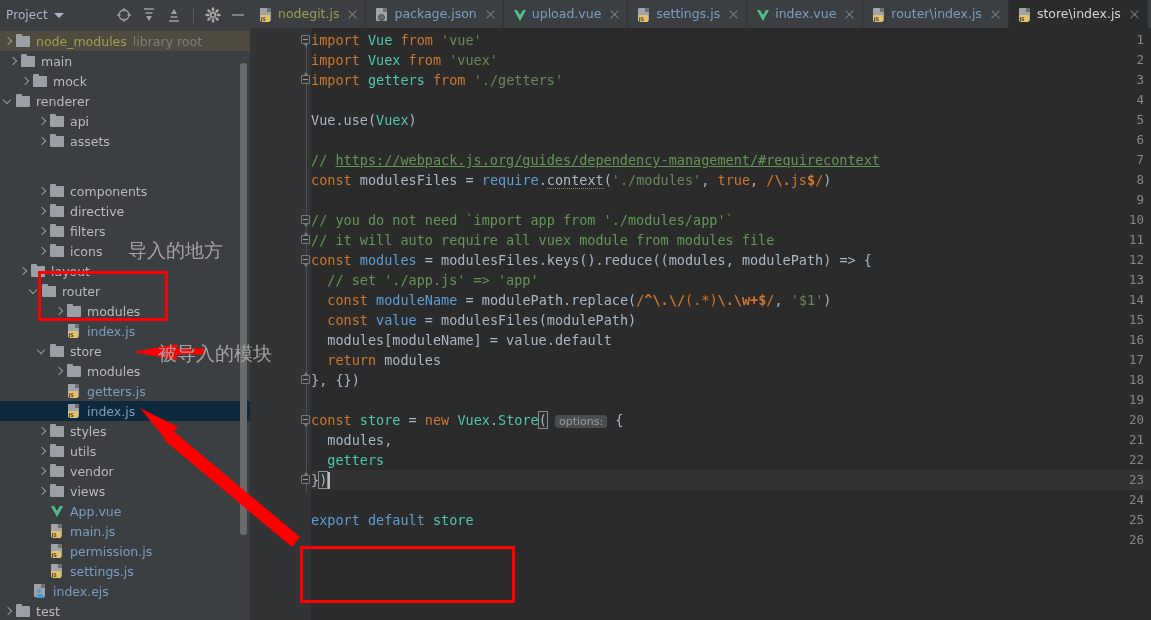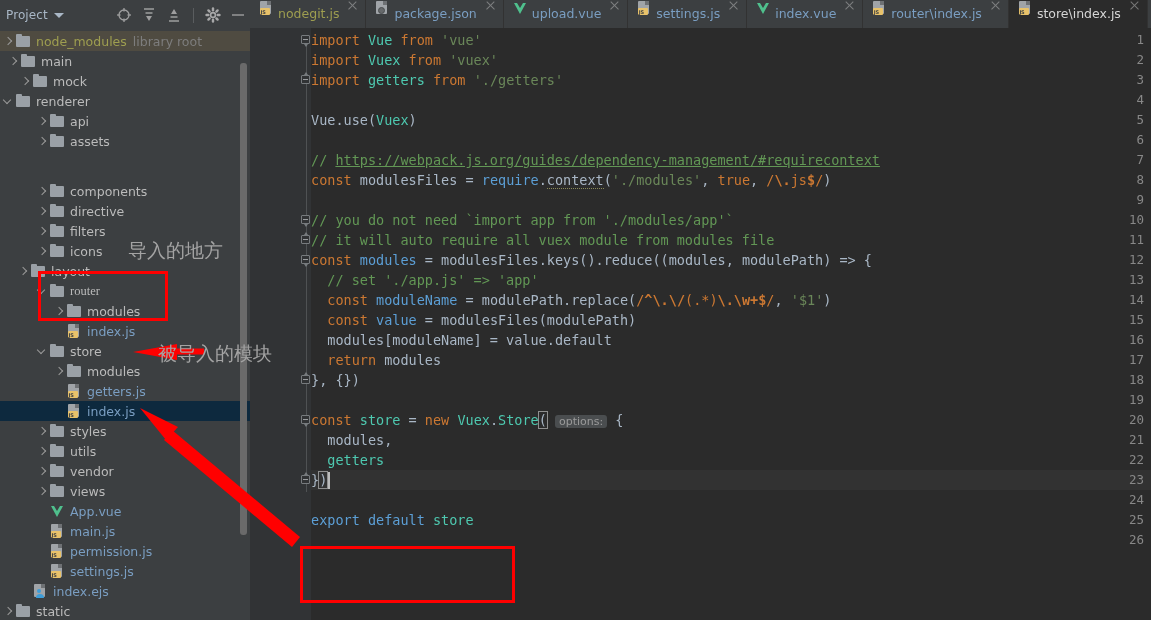--- a/index.html
+++ b/index.html
@@ -123,21 +123,21 @@
     position: absolute; left: 240px; top: 63px; width: 7px; height: 472px;
     background: #6a6a6a; border-radius: 3px;
   }
 
   
   #tabbar {
     position: absolute; left: 250px; top: 0; width: 901px; height: 28px;
     background: #3c3f41; display: flex; align-items: stretch;
   }
   .tab {
-    display: flex; align-items: flex-start; padding: 0 7px 0 8px;
+    display: flex; align-items: center; padding: 0 7px 0 8px;
     font-size: 12.5px; color: #7a9ec2; white-space: nowrap; gap: 5px;
     border-right: 1px solid #323232;
   }
   .tab.active { background: #2b2b2b; }
   .tab .tico { width: 15px; height: 15px; position: relative; flex: 0 0 15px; }
   .tab .tname { line-height: 28px; }
   .tab .tname.olive { color: #9e9e50; }
   .tab .tname.white { color: #d5d5d5; }
   .tab .tclose {
     width: 11px; height: 11px; position: relative; margin-left: 3px; opacity:.55;
@@ -368,21 +368,21 @@
           </span>
           <span class="lbl">icons</span>
         </div>
         <div class="row" style="padding-left: 17px;">
           <span class="arrow right"></span>
           <span class="ico">
             <span class="folder"></span>
           </span>
           <span class="lbl">layout</span>
         </div>
-        <div class="row" style="padding-left: 36px; font-family: Liberation Serif, serif;">
+        <div class="row" style="padding-left: 28px;">
           <span class="arrow down"></span>
           <span class="ico">
             <span class="folder"></span>
           </span>
           <span class="lbl">router</span>
         </div>
         <div class="row" style="padding-left: 53px;">
           <span class="arrow right"></span>
           <span class="ico">
             <span class="folder"></span>
@@ -514,27 +514,20 @@
           <span class="arrow"></span>
           <span class="ico">
             <span class="ejsic">
               <span class="pg"></span>
               <span class="fold"></span>
               <span class="hd"></span>
               <span class="bo"></span>
             </span>
           </span>
           <span class="lbl blue">index.ejs</span>
-        </div>
-        <div class="row" style="padding-left: 2px;">
-          <span class="arrow right"></span>
-          <span class="ico">
-            <span class="folder"></span>
-          </span>
-          <span class="lbl">static</span>
         </div>
         <div class="row" style="padding-left: 2px;">
           <span class="arrow right"></span>
           <span class="ico">
             <span class="folder"></span>
           </span>
           <span class="lbl">test</span>
         </div>
       </div>
     <div id="tree-scroll"></div>

